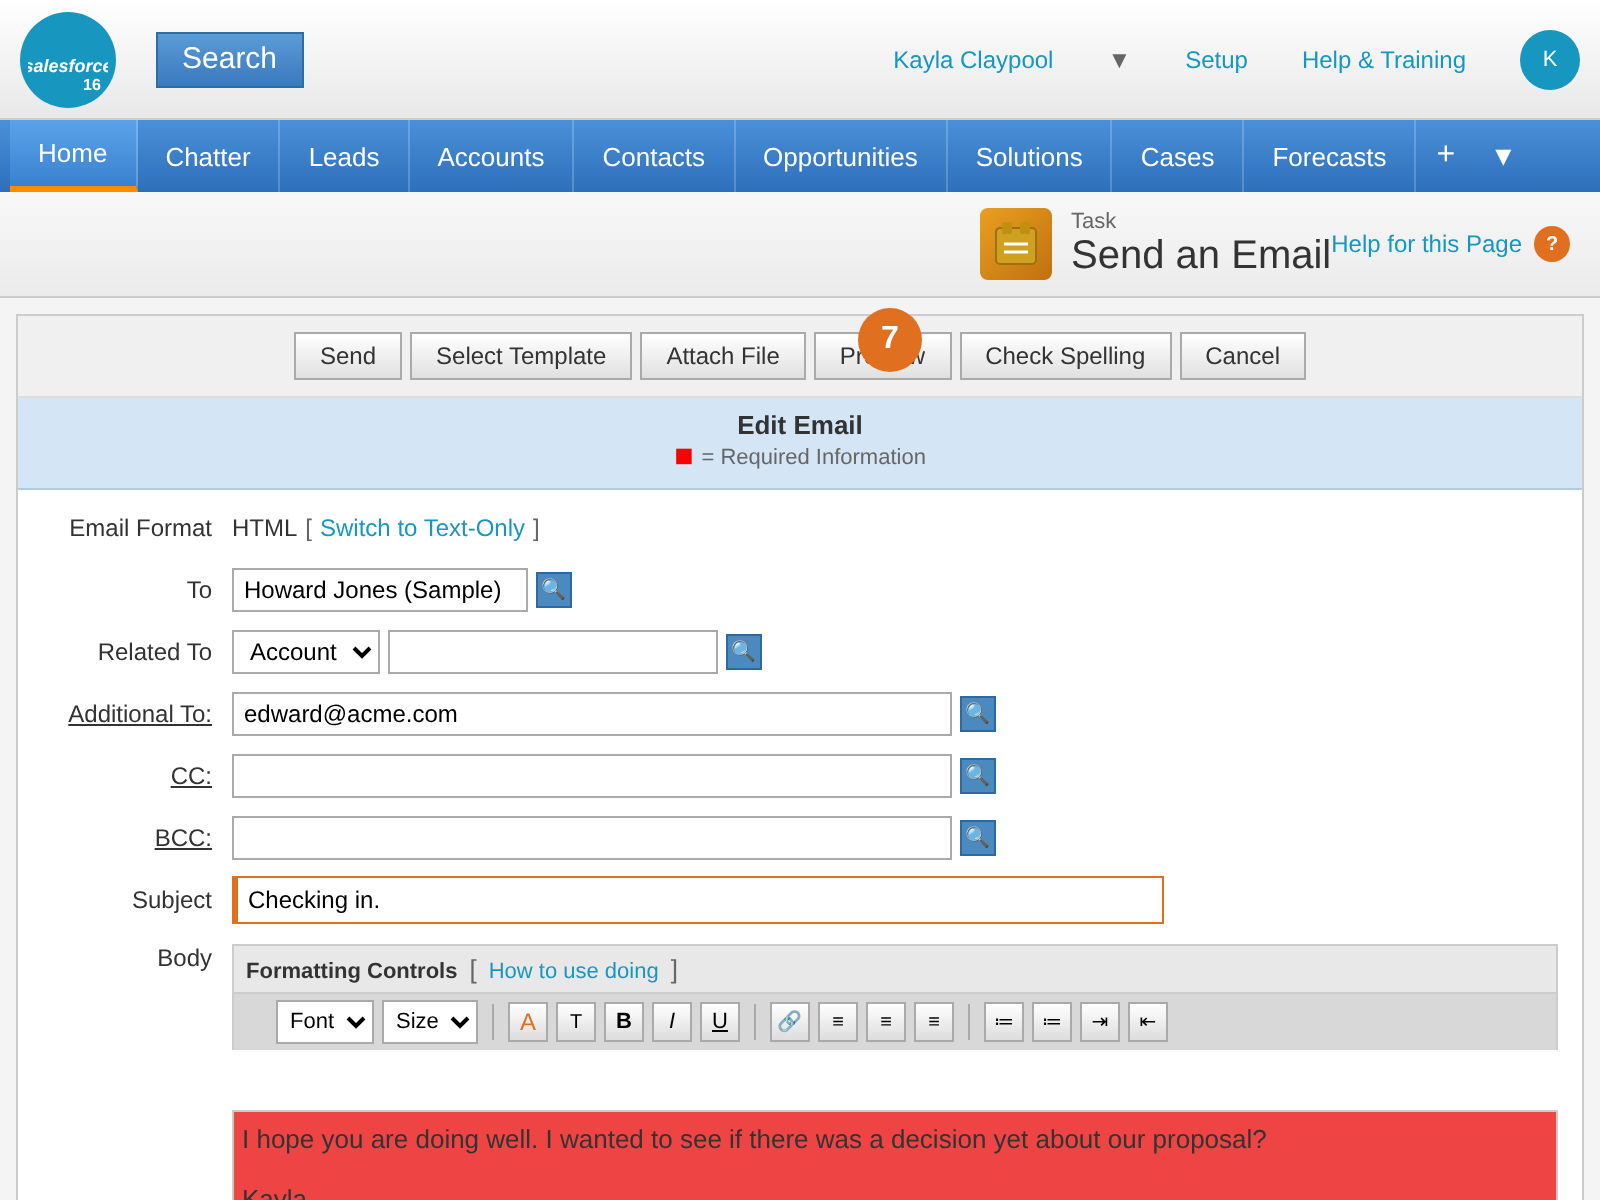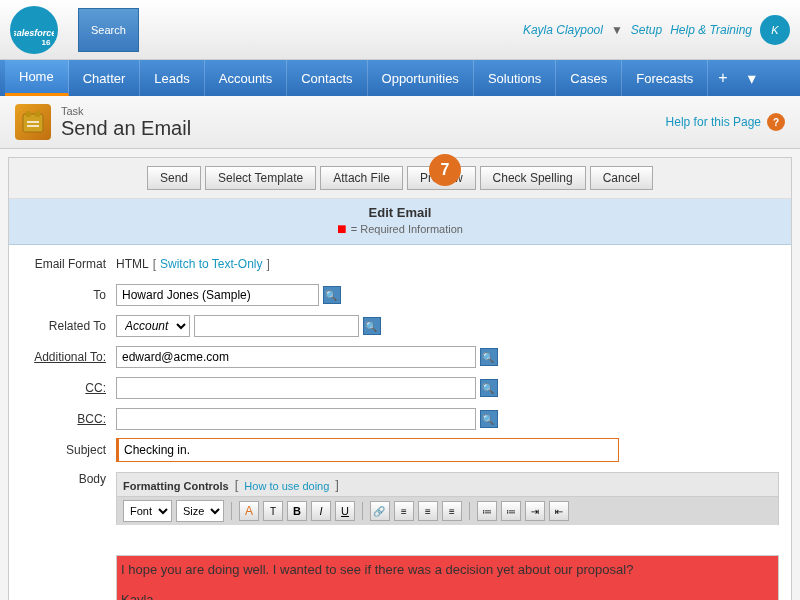--- a/index.html
+++ b/index.html
@@ -45,29 +45,28 @@
       padding: 3px 8px;
       font-size: 12px;
       color: #999;
     }
     #search-btn {
       background: linear-gradient(to bottom, #5b9bd5, #3a7abf);
       color: white;
       border: 1px solid #2e6da4;
       padding: 4px 12px;
       cursor: pointer;
-      font-size: 11px;
-      height: 44px;
+      font-size: 15px;
+      height: 28px;
     }
     #header-right {
       display: flex;
       align-items: center;
-      gap: 8px;
-      font-size: 12px;
-      font-style: italic;
+      gap: 27px;
+      font-size: 12px;
     }
     #user-name {
       color: #1797c0;
       cursor: pointer;
     }
     #setup-link { color: #1797c0; cursor: pointer; }
     #help-link { color: #1797c0; cursor: pointer; }
     #user-avatar {
       width: 30px; height: 30px;
       background: #1797c0;
@@ -107,22 +106,21 @@
       font-size: 16px;
     }
 
     
     #page-header {
       background: linear-gradient(to bottom, #f8f8f8, #ebebeb);
       padding: 8px 15px;
       border-bottom: 1px solid #ccc;
       display: flex;
       align-items: center;
-      justify-content: space-between;
-      gap: 17px;
+      justify-content: flex-end;
     }
     #page-title-area { display: flex; align-items: center; gap: 10px; }
     #page-icon {
       width: 36px; height: 36px;
       background: linear-gradient(135deg, #e8a020, #c07010);
       border-radius: 4px;
       display: flex; align-items: center; justify-content: center;
     }
     #task-label { font-size: 11px; color: #666; }
     #page-title { font-size: 20px; color: #333; font-weight: normal; }
@@ -217,29 +215,28 @@
       display: flex; align-items: center; justify-content: center;
       cursor: pointer;
       color: white; font-size: 10px;
     }
     .related-dropdown {
       height: 22px;
       border: 1px solid #aaa;
       font-size: 12px;
       background: white;
       padding: 0 4px;
-      font-style: italic;
     }
     .email-format-area { font-size: 12px; color: #333; }
     .switch-link { color: #1797c0; cursor: pointer; }
     .bracket { color: #666; }
 
     
     #subject-input {
-      width: 503px;
+      width: 466px;
       height: 24px;
       border: 1px solid #e07020;
       border-left: 3px solid #e07020;
       padding: 2px 5px;
       font-size: 12px;
     }
 
     
     #body-area { margin: 4px 0; }
     #formatting-bar {
@@ -250,21 +247,21 @@
       display: flex;
       align-items: flex-end;
       gap: 6px;
     }
     #formatting-label { font-weight: bold; font-size: 11px; color: #333; }
     #how-to-link { color: #1797c0; font-size: 11px; cursor: pointer; }
     #format-tools {
       background: #d8d8d8;
       border: 1px solid #ccc;
       border-bottom: none;
-      padding: 3px 6px;
+      padding: 3px 21px;
       display: flex;
       align-items: center;
       gap: 4px;
     }
     .format-select {
       height: 22px;
       border: 1px solid #aaa;
       font-size: 11px;
       background: white;
       padding: 0 2px;
@@ -380,21 +377,21 @@
         <span>HTML</span>
         <span class="bracket"> [ </span>
         <span class="switch-link">Switch to Text-Only</span>
         <span class="bracket"> ]</span>
       </div>
     </div>
 
     <div class="form-row">
       <div class="form-label">To</div>
       <div class="form-value">
-        <input class="form-input" style="width: 203px;" type="text" value="Howard Jones (Sample)">
+        <input class="form-input" style="width: 148px;" type="text" value="Howard Jones (Sample)">
         <div class="lookup-icon">🔍</div>
       </div>
     </div>
 
     <div class="form-row">
       <div class="form-label">Related To</div>
       <div class="form-value">
         <select class="related-dropdown">
           <option>Account</option>
         </select>

